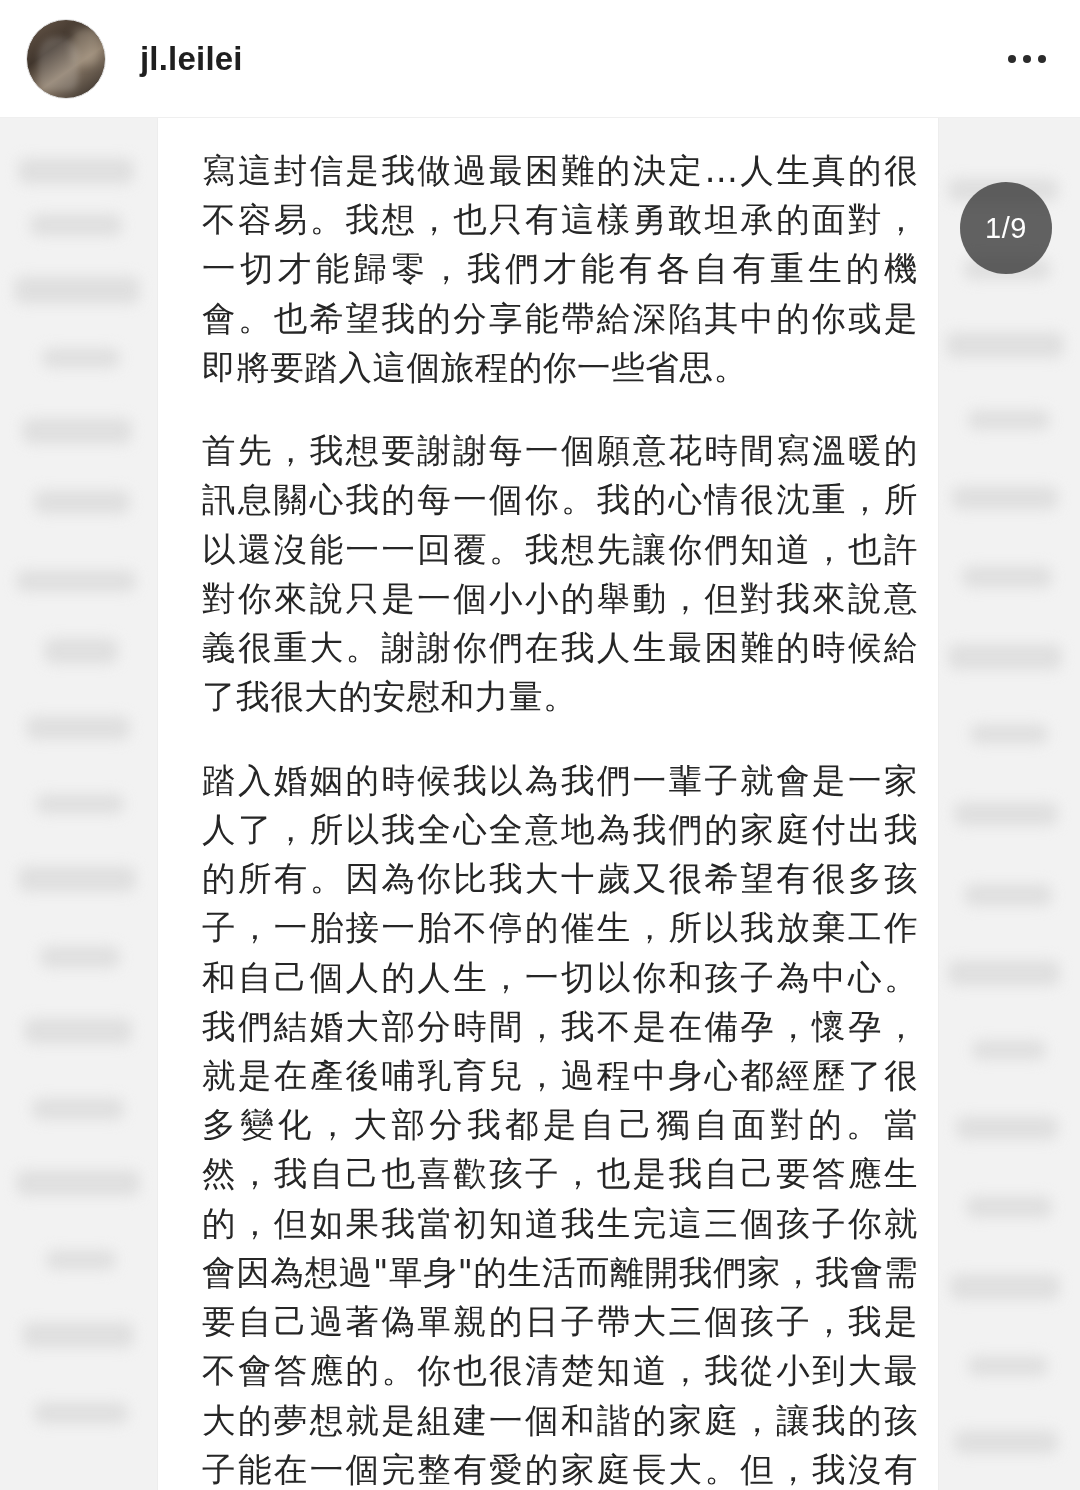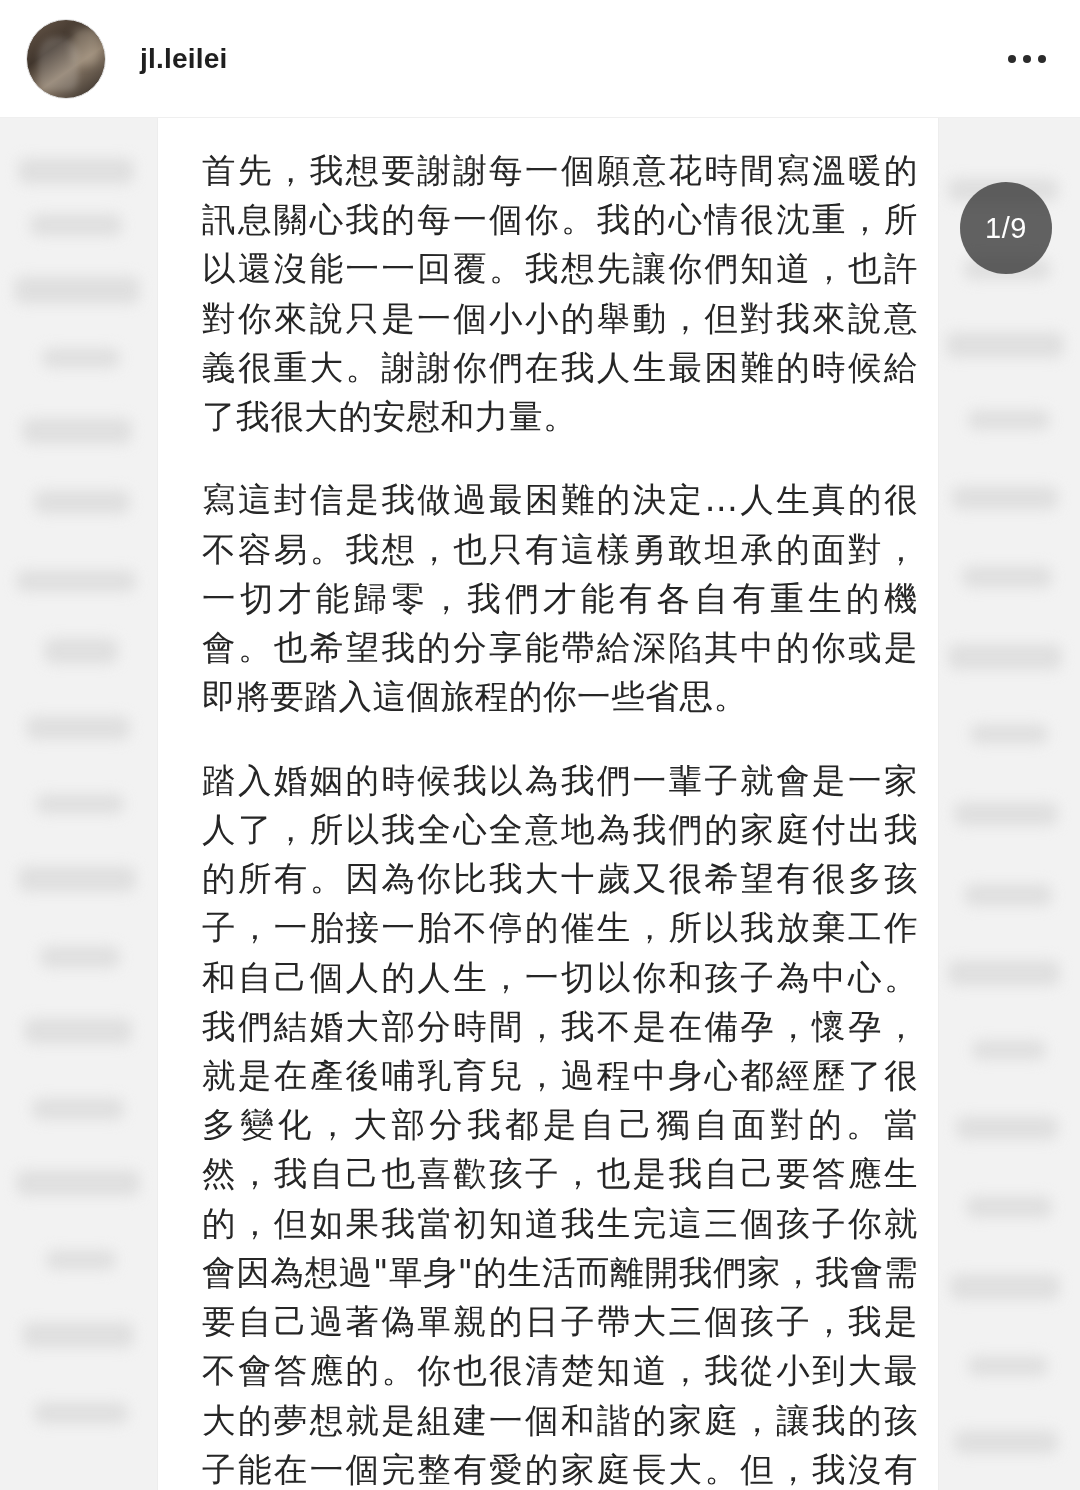--- a/index.html
+++ b/index.html
@@ -54,21 +54,21 @@
     right: 8%;
     top: 10%;
     width: 34%;
     height: 48%;
     background: rgba(210,195,175,0.35);
     border-radius: 30%;
     filter: blur(4px);
   }
   .username {
     margin-left: 34px;
-    font-size: 28px;
+    font-size: 33px;
     font-weight: bold;
     color: #1f1f1f;
     letter-spacing: 0.2px;
   }
   .more-btn {
     margin-left: auto;
     display: flex;
     align-items: center;
     gap: 7px;
     padding: 14px 8px;
@@ -204,20 +204,20 @@
     <div class="streak" style="left:34px; top:922px; width:74px; height:20px;"></div>
     <div class="streak" style="left:18px; top:998px; width:102px; height:24px;"></div>
     <div class="streak" style="left:28px; top:1078px; width:86px; height:22px;"></div>
     <div class="streak" style="left:12px; top:1156px; width:110px; height:26px;"></div>
     <div class="streak" style="left:30px; top:1238px; width:80px; height:20px;"></div>
     <div class="streak" style="left:16px; top:1312px; width:104px; height:24px;"></div>
   </div>
 
   <div class="sheet">
     <div class="letter">
+      <p>寫這封信是我做過最困難的決定…人生真的很不容易。我想，也只有這樣勇敢坦承的面對，一切才能歸零，我們才能有各自有重生的機會。也希望我的分享能帶給深陷其中的你或是即將要踏入這個旅程的你一些省思。</p>
       <p>首先，我想要謝謝每一個願意花時間寫溫暖的訊息關心我的每一個你。我的心情很沈重，所以還沒能一一回覆。我想先讓你們知道，也許對你來說只是一個小小的舉動，但對我來說意義很重大。謝謝你們在我人生最困難的時候給了我很大的安慰和力量。</p>
-      <p>寫這封信是我做過最困難的決定…人生真的很不容易。我想，也只有這樣勇敢坦承的面對，一切才能歸零，我們才能有各自有重生的機會。也希望我的分享能帶給深陷其中的你或是即將要踏入這個旅程的你一些省思。</p>
       <p>踏入婚姻的時候我以為我們一輩子就會是一家人了，所以我全心全意地為我們的家庭付出我的所有。因為你比我大十歲又很希望有很多孩子，一胎接一胎不停的催生，所以我放棄工作和自己個人的人生，一切以你和孩子為中心。我們結婚大部分時間，我不是在備孕，懷孕，就是在產後哺乳育兒，過程中身心都經歷了很多變化，大部分我都是自己獨自面對的。當然，我自己也喜歡孩子，也是我自己要答應生的，但如果我當初知道我生完這三個孩子你就會因為想過"單身"的生活而離開我們家，我會需要自己過著偽單親的日子帶大三個孩子，我是不會答應的。你也很清楚知道，我從小到大最大的夢想就是組建一個和諧的家庭，讓我的孩子能在一個完整有愛的家庭長大。但，我沒有後悔，因為我們三個孩子是my everything, 是上帝最大的恩典。</p>
     </div>
   </div>
 
   <div class="counter">1/9</div>
 </div>
 
 </body></html>

